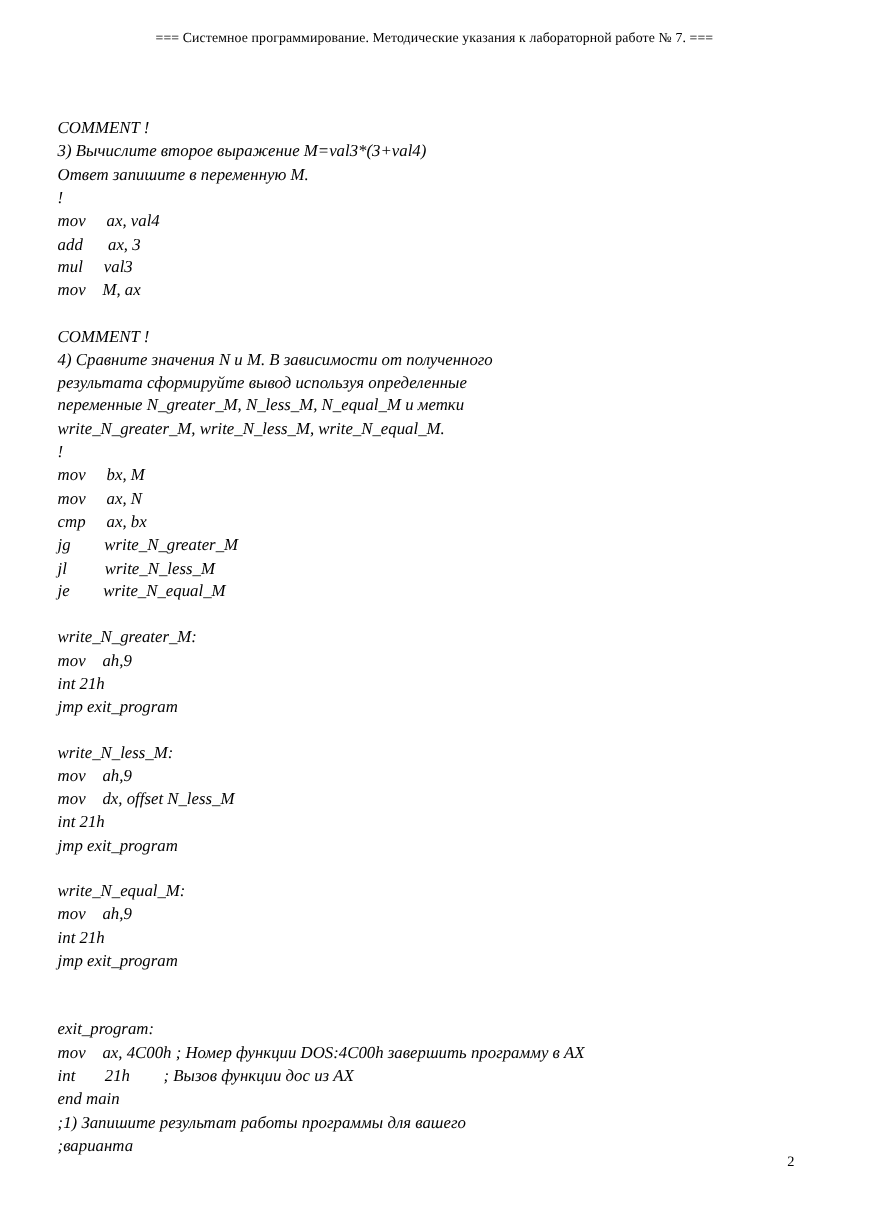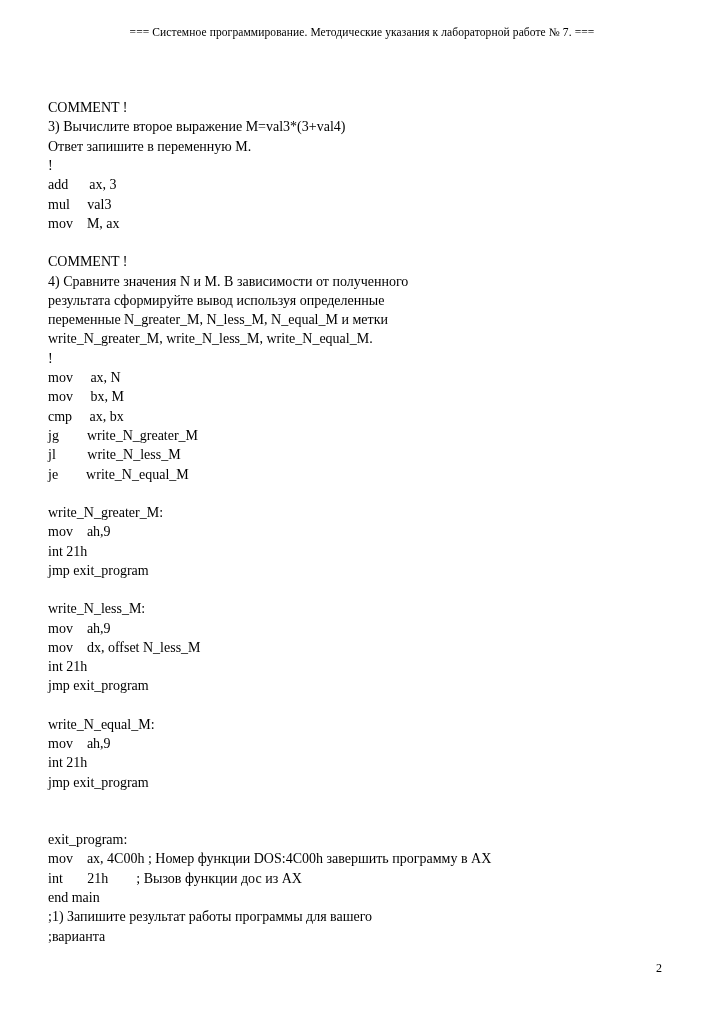--- a/index.html
+++ b/index.html
@@ -26,20 +26,21 @@
     letter-spacing: 0.1px;
     margin-bottom: 60px;
   }
   .body-text {
     font-size: 14px;
     line-height: 1.38;
   }
   .body-text p {
     margin: 0;
     white-space: pre;
+    font-style: italic;
   }
   .gap {
     height: 19px;
   }
   .page-num {
     position: absolute;
     bottom: 48px;
     right: 62px;
     font-size: 12px;
   }
@@ -49,34 +50,35 @@
 
 <div class="page">
 
   <div class="header">=== Системное программирование. Методические указания к лабораторной работе № 7. ===</div>
 
   <div class="body-text">
     <p>COMMENT !</p>
     <p>3) Вычислите второе выражение M=val3*(3+val4)</p>
     <p>Ответ запишите в переменную M.</p>
     <p>!</p>
+    <p>mov     ax, val4</p>
     <p>add      ax, 3</p>
     <p>mul     val3</p>
     <p>mov    M, ax</p>
 
     <div class="gap"></div>
 
     <p>COMMENT !</p>
     <p>4) Сравните значения N и M. В зависимости от полученного</p>
     <p>результата сформируйте вывод используя определенные</p>
     <p>переменные N_greater_M, N_less_M, N_equal_M и метки</p>
     <p>write_N_greater_M, write_N_less_M, write_N_equal_M.</p>
     <p>!</p>
+    <p>mov     bx, M</p>
     <p>mov     ax, N</p>
-    <p>mov     bx, M</p>
     <p>cmp     ax, bx</p>
     <p>jg        write_N_greater_M</p>
     <p>jl         write_N_less_M</p>
     <p>je        write_N_equal_M</p>
 
     <div class="gap"></div>
 
     <p>write_N_greater_M:</p>
     <p>mov    ah,9</p>
     <p>int 21h</p>

